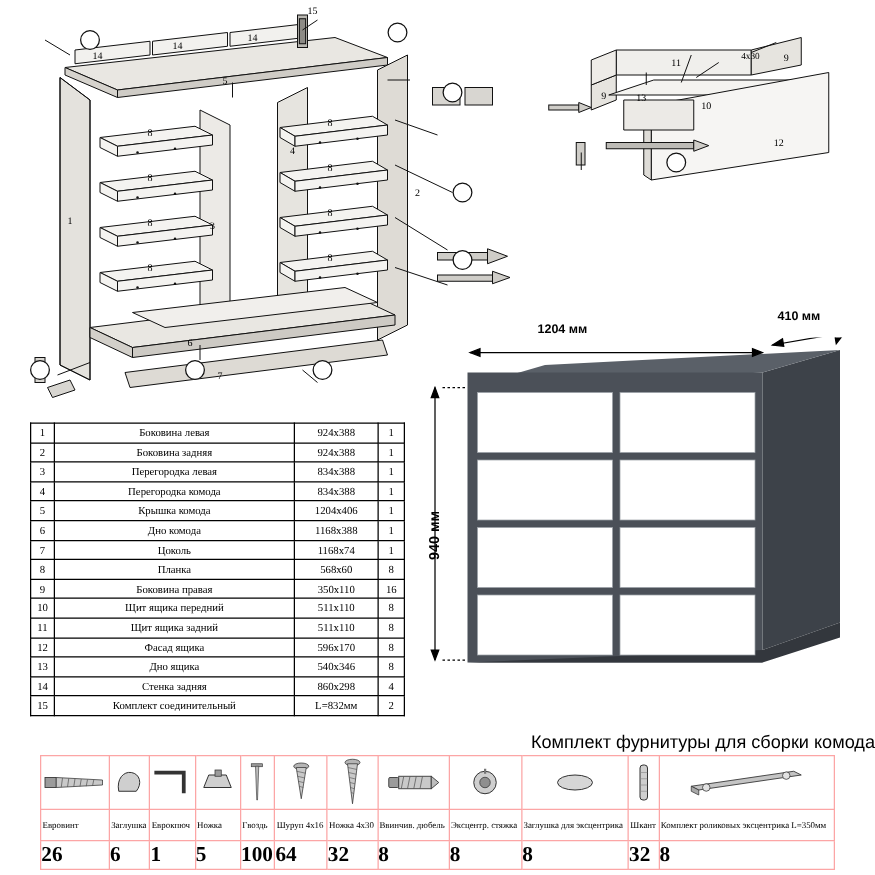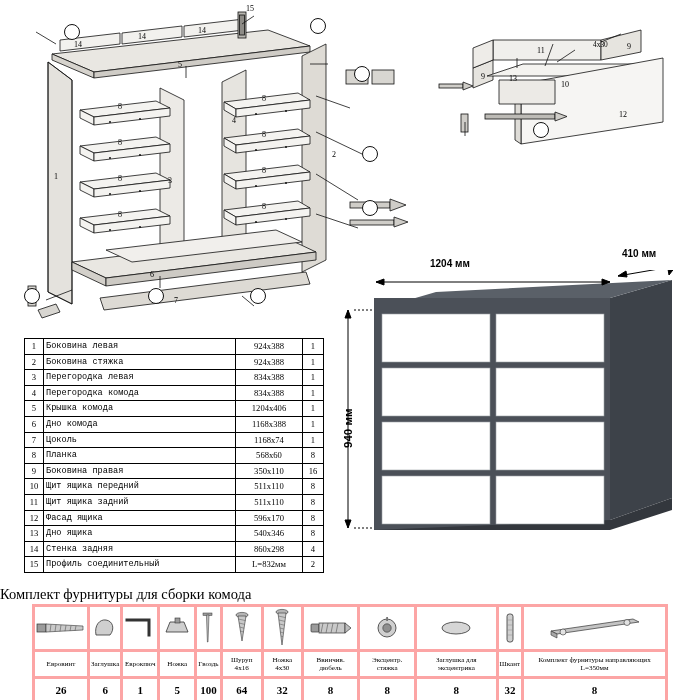--- a/index.html
+++ b/index.html
@@ -12,34 +12,34 @@
   .bubble{position:absolute;border:1px solid #111;border-radius:50%;background:#fff;font-size:8px;text-align:center;line-height:13px;width:14px;height:14px;}
 
   
   #explode{left:10px;top:4px;width:410px;height:340px;}
   #drawerFig{left:425px;top:18px;width:265px;height:130px;}
 
   
   #parts{position:absolute;left:24px;top:338px;width:300px;border-collapse:collapse;font-size:8.6px;}
   #parts td{border:1px solid #000;padding:0px 2px;height:14.6px;line-height:14.6px;}
   #parts td.n{width:14px;text-align:center;}
-  #parts td.nm{font-family:Liberation Mono, monospace;}
+  #parts td.nm{text-align:center;}
   #parts td.dim{width:62px;text-align:center;}
   #parts td.q{width:16px;text-align:center;}
 
   
   #dresser{left:320px;top:270px;width:375px;height:300px;}
 
   
-  #kitTitle{position:absolute;left:0;top:586px;width:700px;text-align:left;font-size:14.5px;font-family:Liberation Serif, serif;}
+  #kitTitle{position:absolute;left:0;top:586px;width:700px;text-align:right;font-size:14.5px;font-family:Liberation Sans, sans-serif;}
   #kit{position:absolute;left:32px;top:604px;width:636px;border-collapse:collapse;}
-  #kit td{border:3px solid #fca5a5;vertical-align:middle;text-align:center;padding:0;}
+  #kit td{border:1px solid #fca5a5;vertical-align:middle;text-align:left;padding:0;}
   #kit tr.icons td{height:42px;}
   #kit tr.names td{height:22px;font-size:7.1px;line-height:8px;padding:1px 1px;}
-  #kit tr.qty td{height:22px;font-size:11px;font-weight:bold;}
+  #kit tr.qty td{height:22px;font-size:17px;font-weight:bold;}
   .kitsvg{display:block;margin:0 auto;}
   .dim-txt{position:absolute;font-size:10px;font-weight:bold;font-family:Liberation Sans, sans-serif;text-align:right;}
   .vtxt{position:absolute;font-size:11.5px;font-weight:bold;font-family:"Liberation Sans",sans-serif;transform:rotate(-90deg);transform-origin:0 0;}
 </style>
 </head>
 <body>
 
 <div class="page">
 
   <div class="abs" id="explode">
@@ -238,21 +238,21 @@
   <table id="parts">
     <tbody>
       <tr>
           <td class="n">1</td>
           <td class="nm">Боковина левая</td>
           <td class="dim">924x388</td>
           <td class="q">1</td>
         </tr>
       <tr>
           <td class="n">2</td>
-          <td class="nm">Боковина стяжка</td>
+          <td class="nm">Боковина задняя</td>
           <td class="dim">924x388</td>
           <td class="q">1</td>
         </tr>
       <tr>
           <td class="n">3</td>
           <td class="nm">Перегородка левая</td>
           <td class="dim">834x388</td>
           <td class="q">1</td>
         </tr>
       <tr>
@@ -316,21 +316,21 @@
           <td class="q">8</td>
         </tr>
       <tr>
           <td class="n">14</td>
           <td class="nm">Стенка задняя</td>
           <td class="dim">860x298</td>
           <td class="q">4</td>
         </tr>
       <tr>
           <td class="n">15</td>
-          <td class="nm">Профиль соединительный</td>
+          <td class="nm">Комплект соединительный</td>
           <td class="dim">L=832мм</td>
           <td class="q">2</td>
         </tr>
     </tbody>
   </table>
 
   <div class="abs" id="dresser">
     <svg width="375" height="300" viewBox="0 0 375 300">
 
       <polygon points="290,28 352,10 352,228 290,250" fill="#3d4249"></polygon>
@@ -507,21 +507,21 @@
       <td>Заглушка</td>
       <td>Еврокпюч</td>
       <td>Ножка</td>
       <td>Гвоздь</td>
       <td>Шуруп 4х16</td>
       <td>Ножка 4х30</td>
       <td>Ввинчив. дюбель</td>
       <td>Эксцентр. стяжка</td>
       <td>Заглушка для эксцентрика</td>
       <td>Шкант</td>
-      <td>Комплект фурнитуры направляющих L=350мм</td>
+      <td>Комплект роликовых эксцентрика L=350мм</td>
     </tr>
     <tr class="qty">
       <td>26</td>
       <td>6</td>
       <td>1</td>
       <td>5</td>
       <td>100</td>
       <td>64</td>
       <td>32</td>
       <td>8</td>

